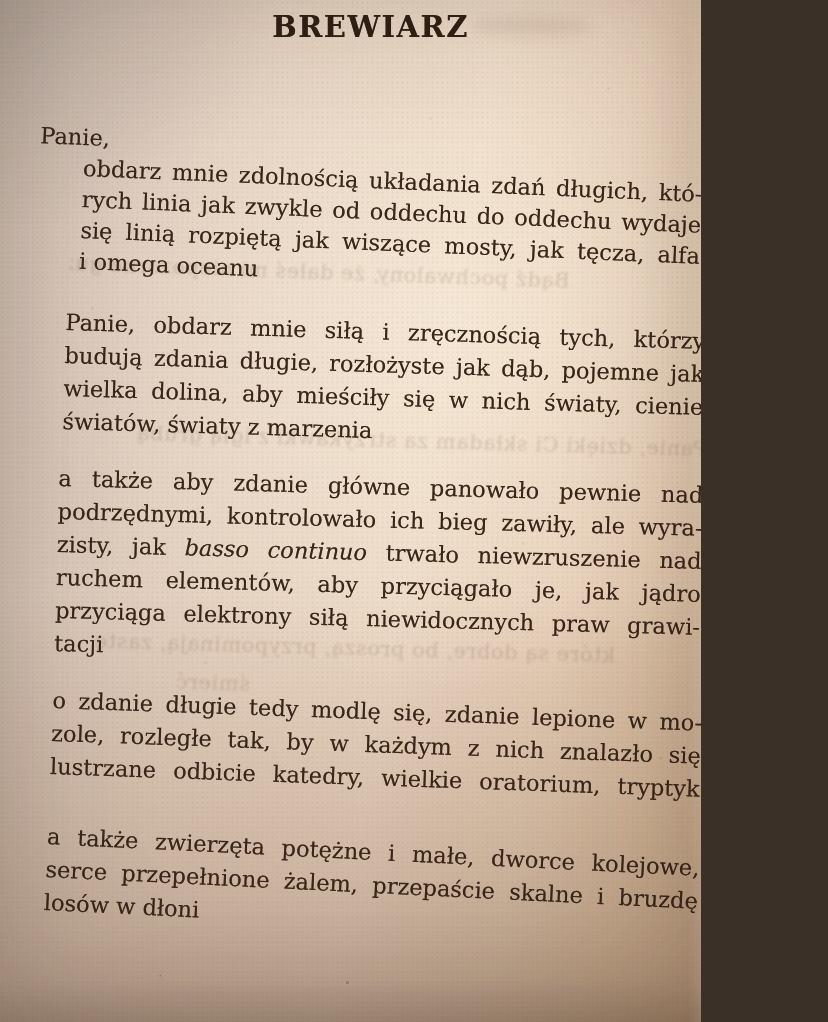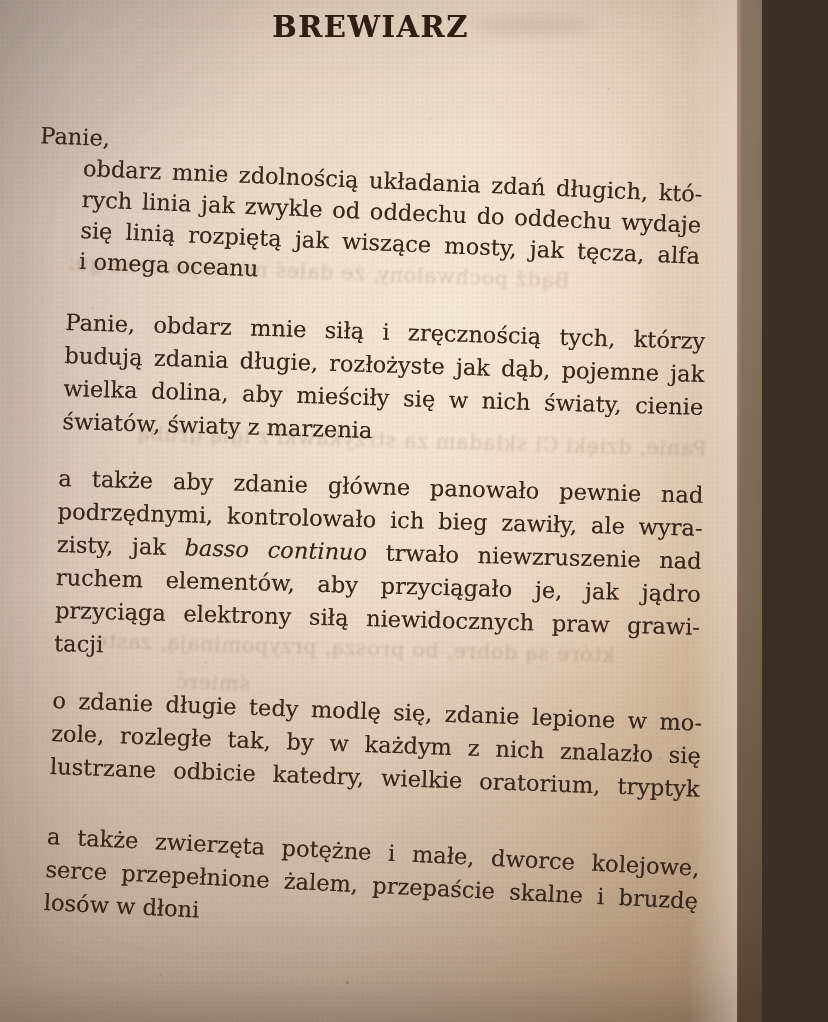--- a/index.html
+++ b/index.html
@@ -1,17 +1,17 @@
 <!DOCTYPE html>
 <html><head>
 <meta charset="utf-8">
 <style>
   html,body{margin:0;padding:0;background:#3a3028;}
   .photo{
-    position:relative; width:762px; height:1022px; overflow:hidden;
+    position:relative; width:701px; height:1022px; overflow:hidden;
     font-family:"DejaVu Serif","Liberation Serif",serif;
     text-decoration:underline;
   }
   
   .backdrop{
     position:absolute; left:741px; top:0; width:87px; height:1022px;
     background:
       linear-gradient(to right, rgba(30,20,12,0) 55%, rgba(30,20,12,0.20) 100%),
       linear-gradient(to bottom, #95836f 0%, #8e7c68 30%, #83705a 60%, #6f5b48 85%, #5d4a3a 100%);
   }

